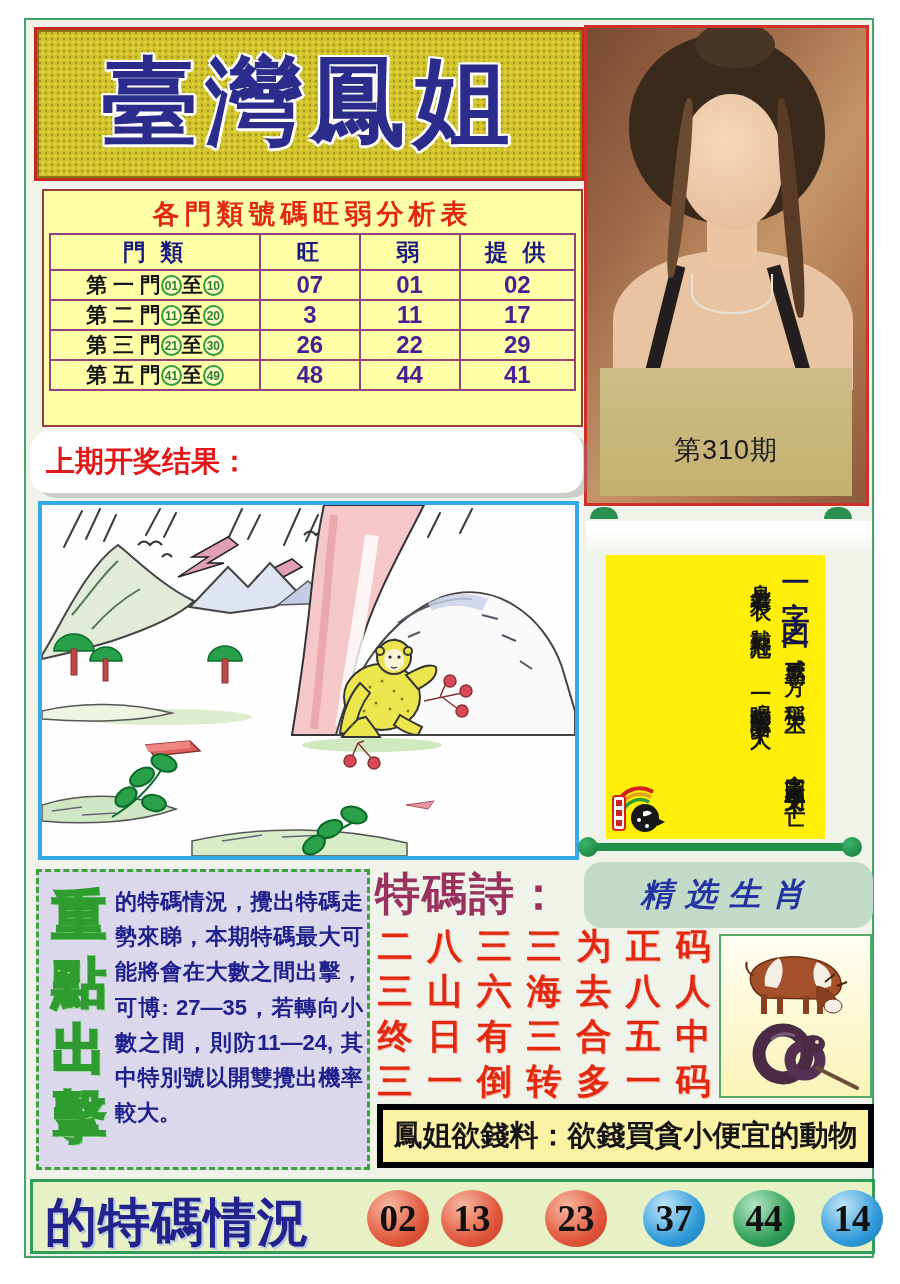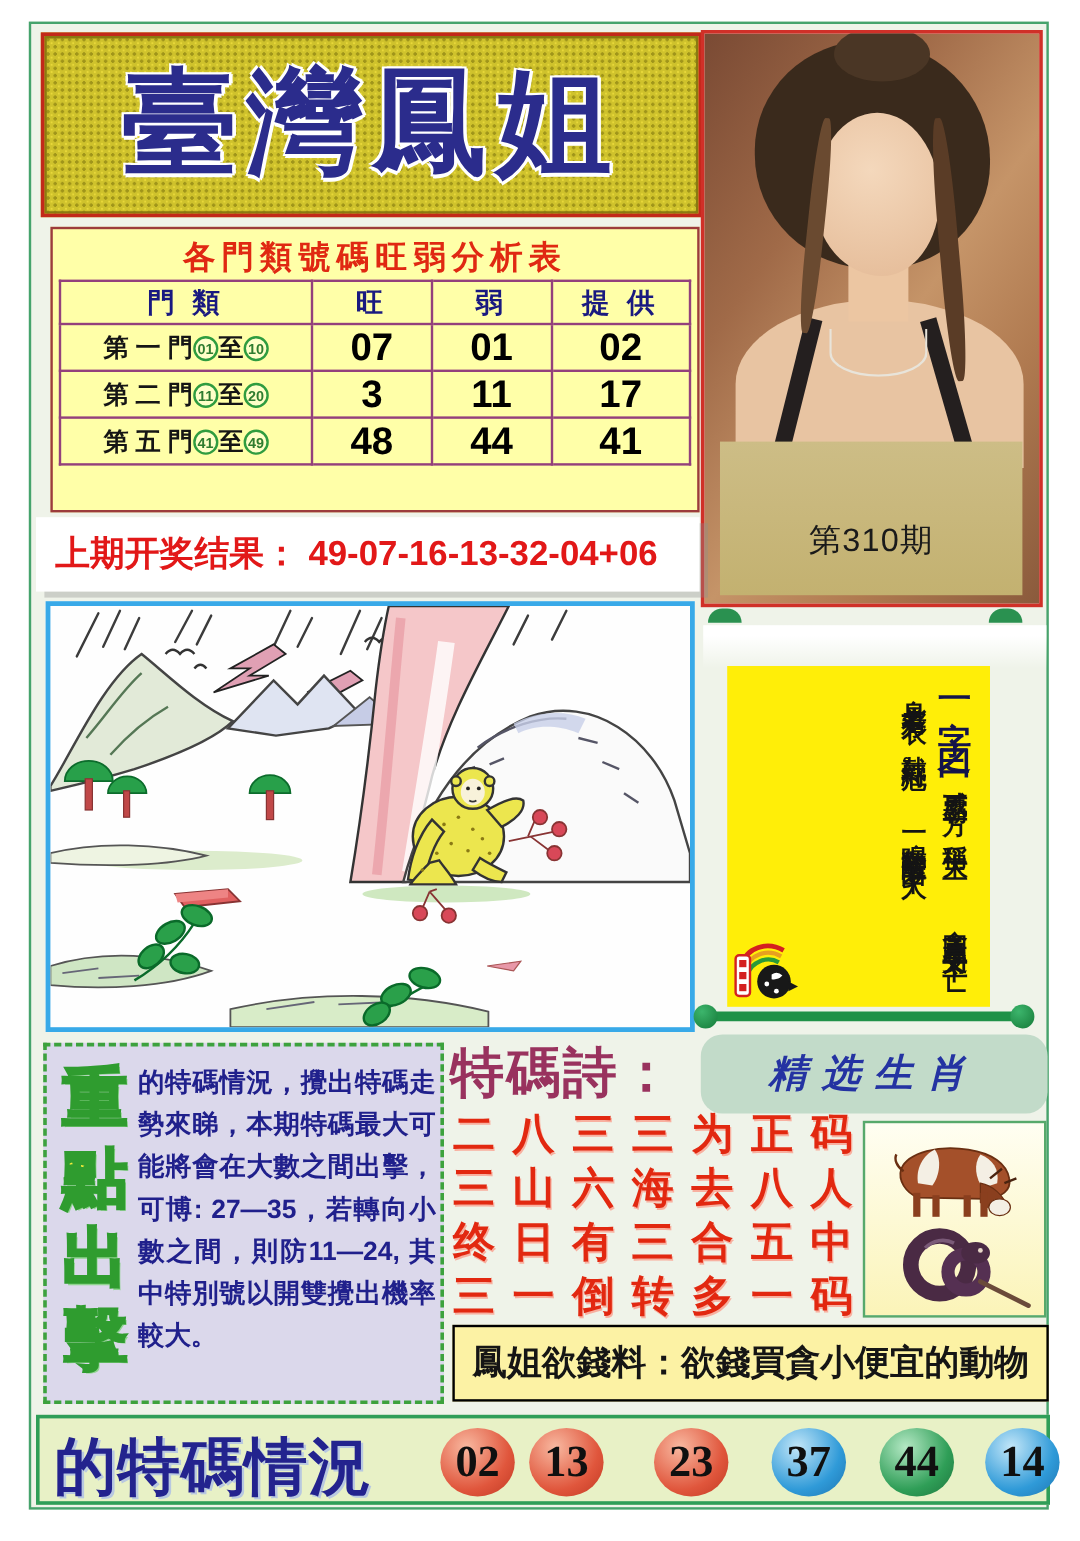--- a/index.html
+++ b/index.html
@@ -21,25 +21,25 @@
 
   
   .analysis-box { left:42px; top:189px; width:541px; height:238px; background:#ffffa8; border:2px solid #9c3c3c; }
   .an-title { margin-top:5px; text-align:center; color:#e02812; font-size:27px; font-weight:bold; letter-spacing:5px; }
   .an-table { position:absolute; left:5px; right:5px; top:42px; bottom:5px; width:calc(100% - 10px); border-collapse:collapse; table-layout:fixed; }
   .an-table th, .an-table td { border:2px solid #93407c; text-align:center; padding:0; }
   .an-table th { color:#191980; font-size:23px; font-weight:bold; letter-spacing:4px; height:36px; }
   .gate-cell { color:#151515; font-size:21px; font-weight:bold; white-space:nowrap; }
   .circle-num { display:inline-block; width:21px; height:21px; line-height:19px; border:2px solid #2f9c3f; border-radius:50%;
     color:#2f7c2f; font-size:12px; font-weight:bold; text-align:center; vertical-align:2px; background:#ffffc8; }
-  .val-cell { color:#000000; font-size:32px; font-weight:bold; }
+  .val-cell { color:#4c1d95; font-size:24px; font-weight:bold; }
 
   
   .result-strip { left:30px; top:431px; width:553px; height:62px; background:#ffffff;
-    box-shadow:7px 5px 0 rgba(140,140,140,0.35); display:flex; align-items:center; padding-left:16px; gap:8px; }
+    box-shadow:7px 5px 0 rgba(140,140,140,0.35); display:flex; align-items:center; padding-left:16px; gap:8px;border-radius:19px; }
   .result-strip span { color:#e21818; font-size:29px; font-weight:bold; white-space:nowrap; }
 
   
   .drawing-box { left:38px; top:501px; width:541px; height:359px; border:4px solid #38a9e8; background:#fefefe; overflow:hidden; }
 
   
   .dashed-box { left:36px; top:869px; width:334px; height:301px; background:#dbd8eb; border:3px dashed #3da23d; }
   .bubble-col { position:absolute; left:8px; top:16px; width:64px; display:flex; flex-direction:column; gap:13px; align-items:center; }
   .bubble-col span { font-size:54px; font-weight:900; color:#f8ee3a; -webkit-text-stroke:2.5px #2f9c2f; text-shadow:2px 2px 0 #8fd48f; line-height:1; }
   .ka-body { position:absolute; left:76px; top:12px; width:248px; color:#20208c; font-size:22px; font-weight:bold; line-height:1.6; text-align:justify; word-break:break-all; }
@@ -50,21 +50,21 @@
   .poem-col { display:flex; flex-direction:column; justify-content:space-between; width:46px; height:170px; text-align:center; }
   .poem-col span { font-size:35px; font-weight:900; color:#e22810; line-height:1; text-shadow:1px 1px 0 #f8b0a0; }
 
   
   .zodiac-header { left:584px; top:862px; width:289px; height:66px; background:#c2dbc9; border-radius:18px;
     display:flex; align-items:center; justify-content:center; color:#2433a2; font-size:32px; font-weight:bold;
     font-family:"Liberation Serif", serif; font-style:italic; letter-spacing:12px; white-space:nowrap; }
   .zodiac-box { left:719px; top:934px; width:153px; height:164px; background:linear-gradient(180deg,#fffef2,#fbf4b8); border:2px solid #57a96b; overflow:hidden; }
 
   
-  .money-bar { left:377px; top:1104px; width:497px; height:64px; background:#fcf2a4; border:2px solid #000000;
+  .money-bar { left:377px; top:1104px; width:497px; height:64px; background:#fcf2a4; border:6px solid #000000;
     display:flex; align-items:center; justify-content:center; color:#151515; font-size:29px; font-weight:bold;
     font-family:"Liberation Serif", serif; white-space:nowrap; }
 
   
   .photo-box { left:584px; top:25px; width:285px; height:481px; border:3px solid #d03028; overflow:hidden;
     background:linear-gradient(125deg,#7a4a34 0%,#a06a48 30%,#c59468 55%,#b07a50 75%,#8a5a3c 100%); }
   .p-hair { position:absolute; left:42px; top:6px; width:196px; height:190px; background:#3a2a1c; border-radius:48% 52% 46% 50%; }
   .p-bun { position:absolute; left:108px; top:-6px; width:80px; height:46px; background:#4a3625; border-radius:50%; }
   .p-face { position:absolute; left:92px; top:66px; width:104px; height:136px; background:radial-gradient(circle at 45% 35%, #f4d8bc, #e4ba96); border-radius:50% 50% 46% 54% / 52% 52% 48% 48%; }
   .p-strand-l { position:absolute; left:86px; top:70px; width:14px; height:180px; background:#6a4a30; border-radius:40%; transform:rotate(6deg); }
@@ -155,32 +155,37 @@
       <td class="val-cell">01</td>
       <td class="val-cell">02</td>
     </tr>
     <tr>
       <td class="gate-cell"><span>第 二 門</span><span class="circle-num">11</span><span>至</span><span class="circle-num">20</span></td>
       <td class="val-cell">3</td>
       <td class="val-cell">11</td>
       <td class="val-cell">17</td>
     </tr>
     <tr>
+      <td class="gate-cell"><span>第 三 門</span><span class="circle-num">21</span><span>至</span><span class="circle-num">30</span></td>
+      <td class="val-cell">26</td>
+      <td class="val-cell">22</td>
+      <td class="val-cell">29</td>
+    </tr>
+    <tr>
       <td class="gate-cell"><span>第 五 門</span><span class="circle-num">41</span><span>至</span><span class="circle-num">49</span></td>
       <td class="val-cell">48</td>
       <td class="val-cell">44</td>
       <td class="val-cell">41</td>
     </tr>
   </tbody>
     </table>
 </div>
 
 <div class="abs result-strip">
   <span>上期开奖结果：</span>
-  <span>49-07-16-13-32-04+06</span>
 </div>
 
 <div class="abs drawing-box">
   <svg width="533" height="351" viewBox="0 0 533 351">
 
     <g stroke="#3c3c3c" stroke-width="2" stroke-linecap="round">
       <line x1="40" y1="6" x2="22" y2="42"></line>
         <line x1="58" y1="4" x2="44" y2="34"></line>
         <line x1="74" y1="10" x2="62" y2="36"></line>
       <line x1="118" y1="4" x2="104" y2="30"></line>

